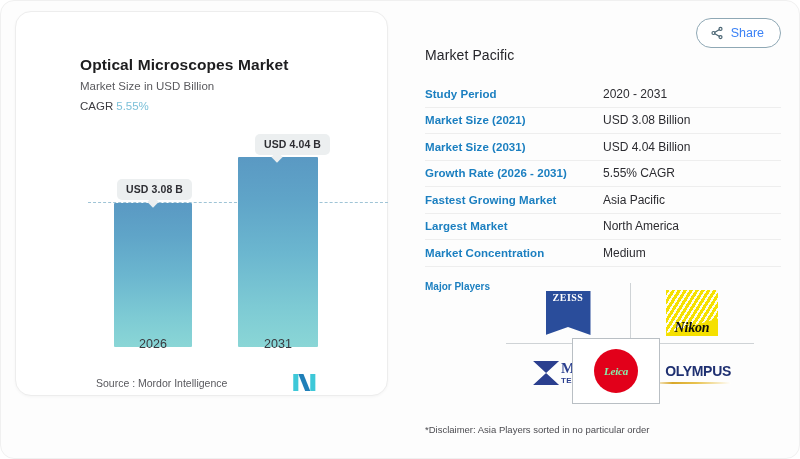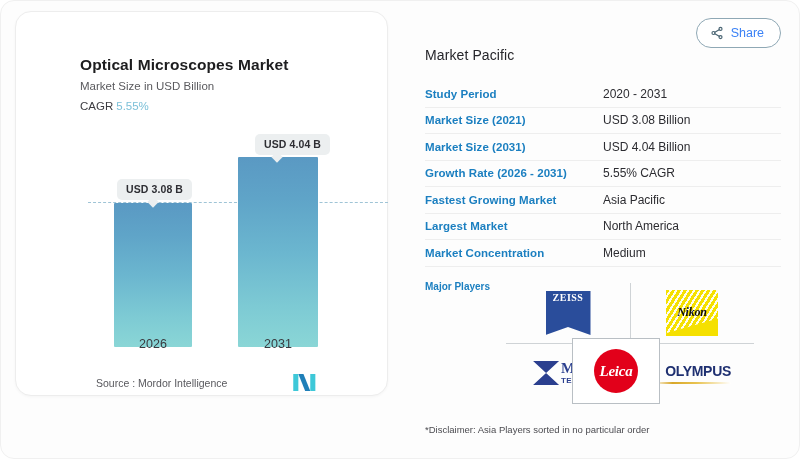--- a/index.html
+++ b/index.html
@@ -177,23 +177,23 @@
     overflow: hidden;
   }
   .nikon-streaks {
     position: absolute; inset: 0;
     background: repeating-linear-gradient(122deg,
       rgba(255,255,255,0) 0px, rgba(255,255,255,0) 3px,
       rgba(255,255,255,.92) 3px, rgba(255,255,255,.92) 5px);
     clip-path: polygon(0 0, 100% 0, 100% 62%, 0 94%);
   }
   .nikon-text {
-    position: absolute; left: 0; right: 0; bottom: 16px;
+    position: absolute; left: 0; right: 0; bottom: 0;
     text-align: center;
-    font-size: 12px; font-weight: 700; font-style: italic;
+    font-size: 14px; font-weight: 700; font-style: italic;
     color: #0e0e0e;
     font-family: "Liberation Serif", serif;
     letter-spacing: -.2px;
   }
   .meiji { display: flex; align-items: center; gap: 2px; }
   .meiji-mark {
     width: 26px; height: 24px;
     background: #2b3f8f;
     clip-path: polygon(0 0, 100% 0, 0 100%, 100% 100%);
   }
@@ -225,21 +225,21 @@
     border: 1px solid #b9bfc4;
     display: flex; align-items: center; justify-content: center;
     z-index: 3;
   }
   .leica-circle {
     width: 44px; height: 44px; border-radius: 50%;
     background: #e2001a;
     display: flex; align-items: center; justify-content: center;
   }
   .leica-text {
-    color: #ffffff; font-size: 15px; font-style: italic; font-weight: 700;
+    color: #86efac; font-size: 11px; font-style: italic; font-weight: 700;
     font-family: "Liberation Serif", serif;
     letter-spacing: -.2px;
   }
 
   .disclaimer {
     position: absolute;
     left: 424px; top: 423px;
     font-size: 9.5px; color: #4c4c51;
   }
 </style>

